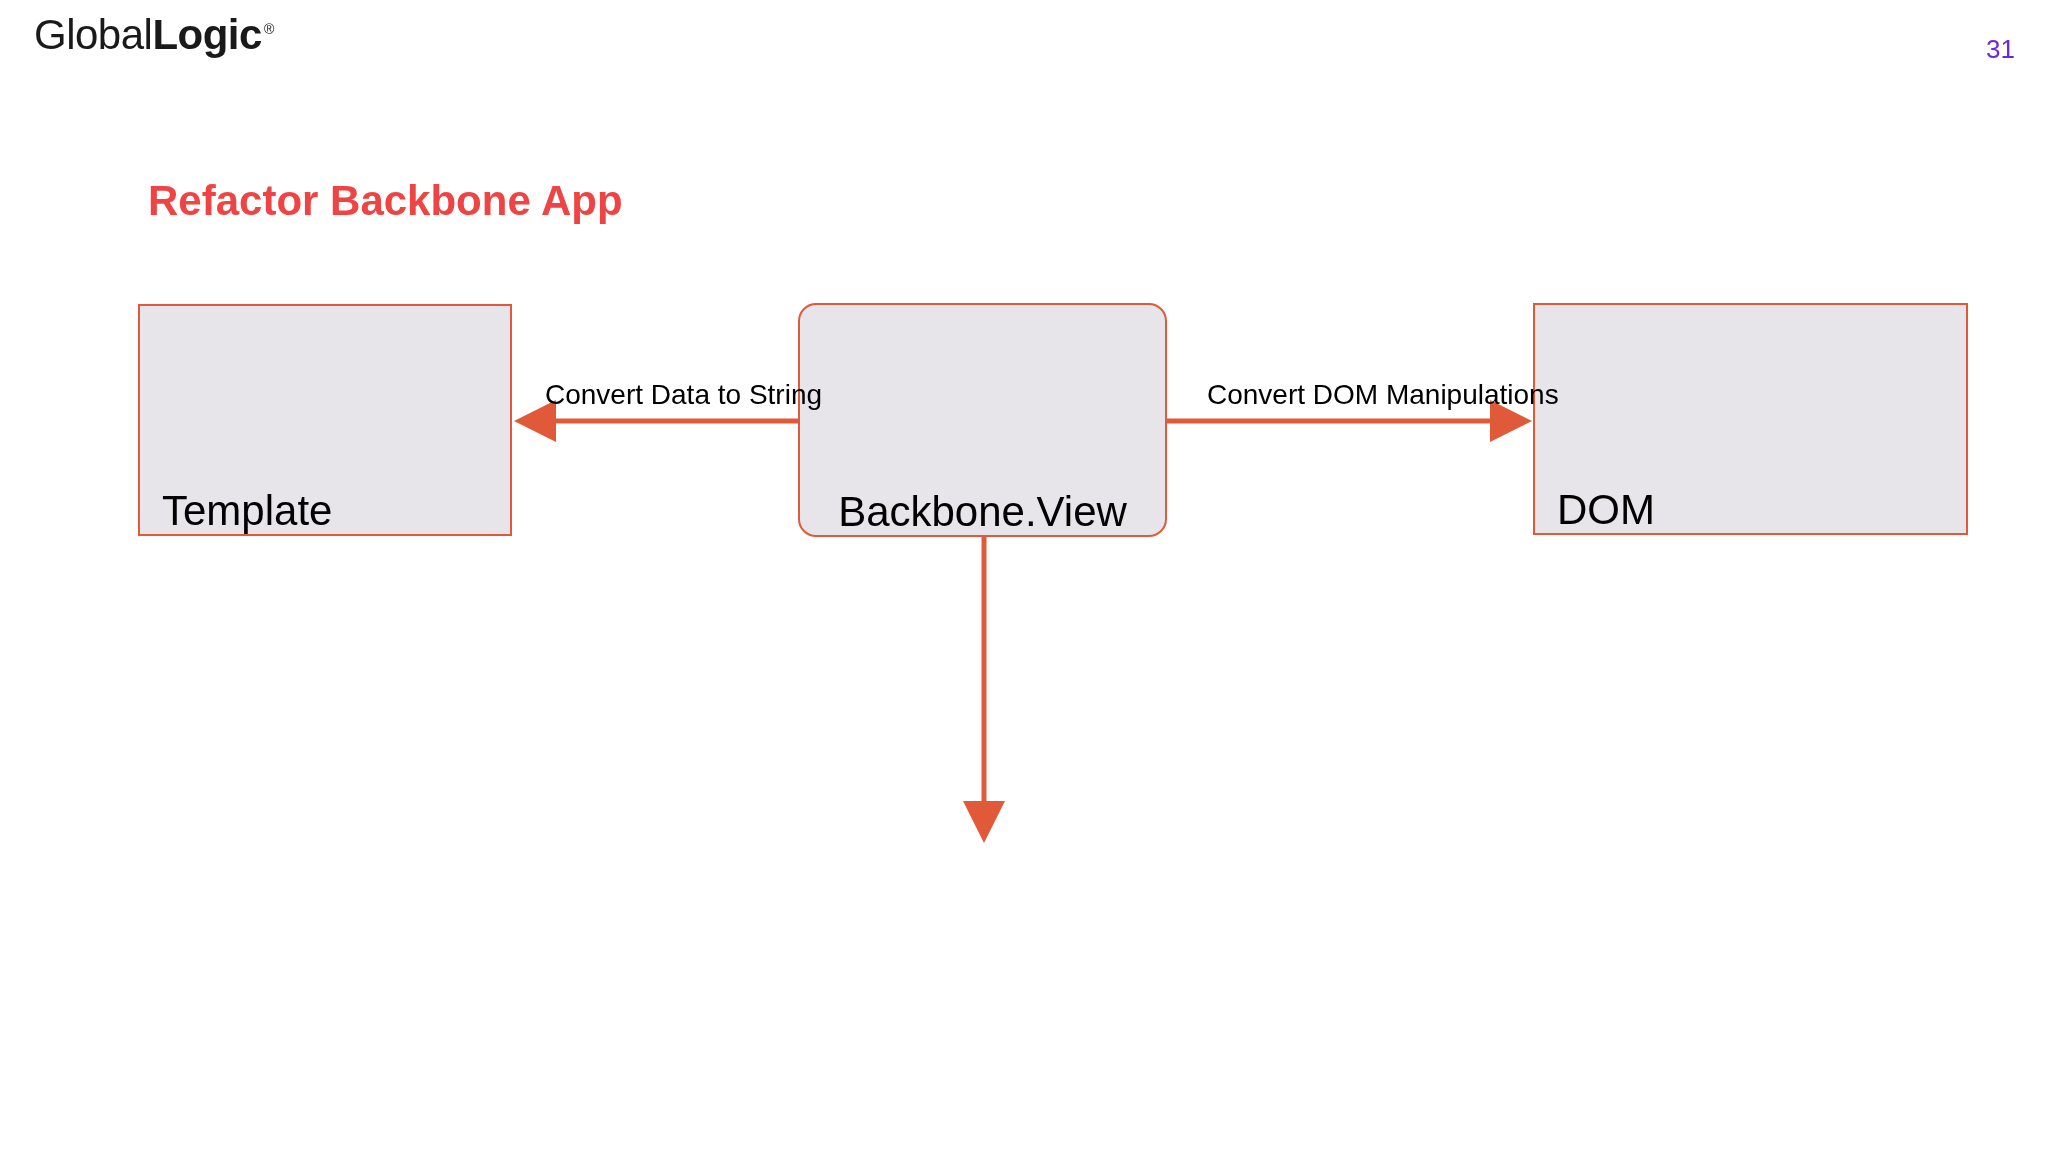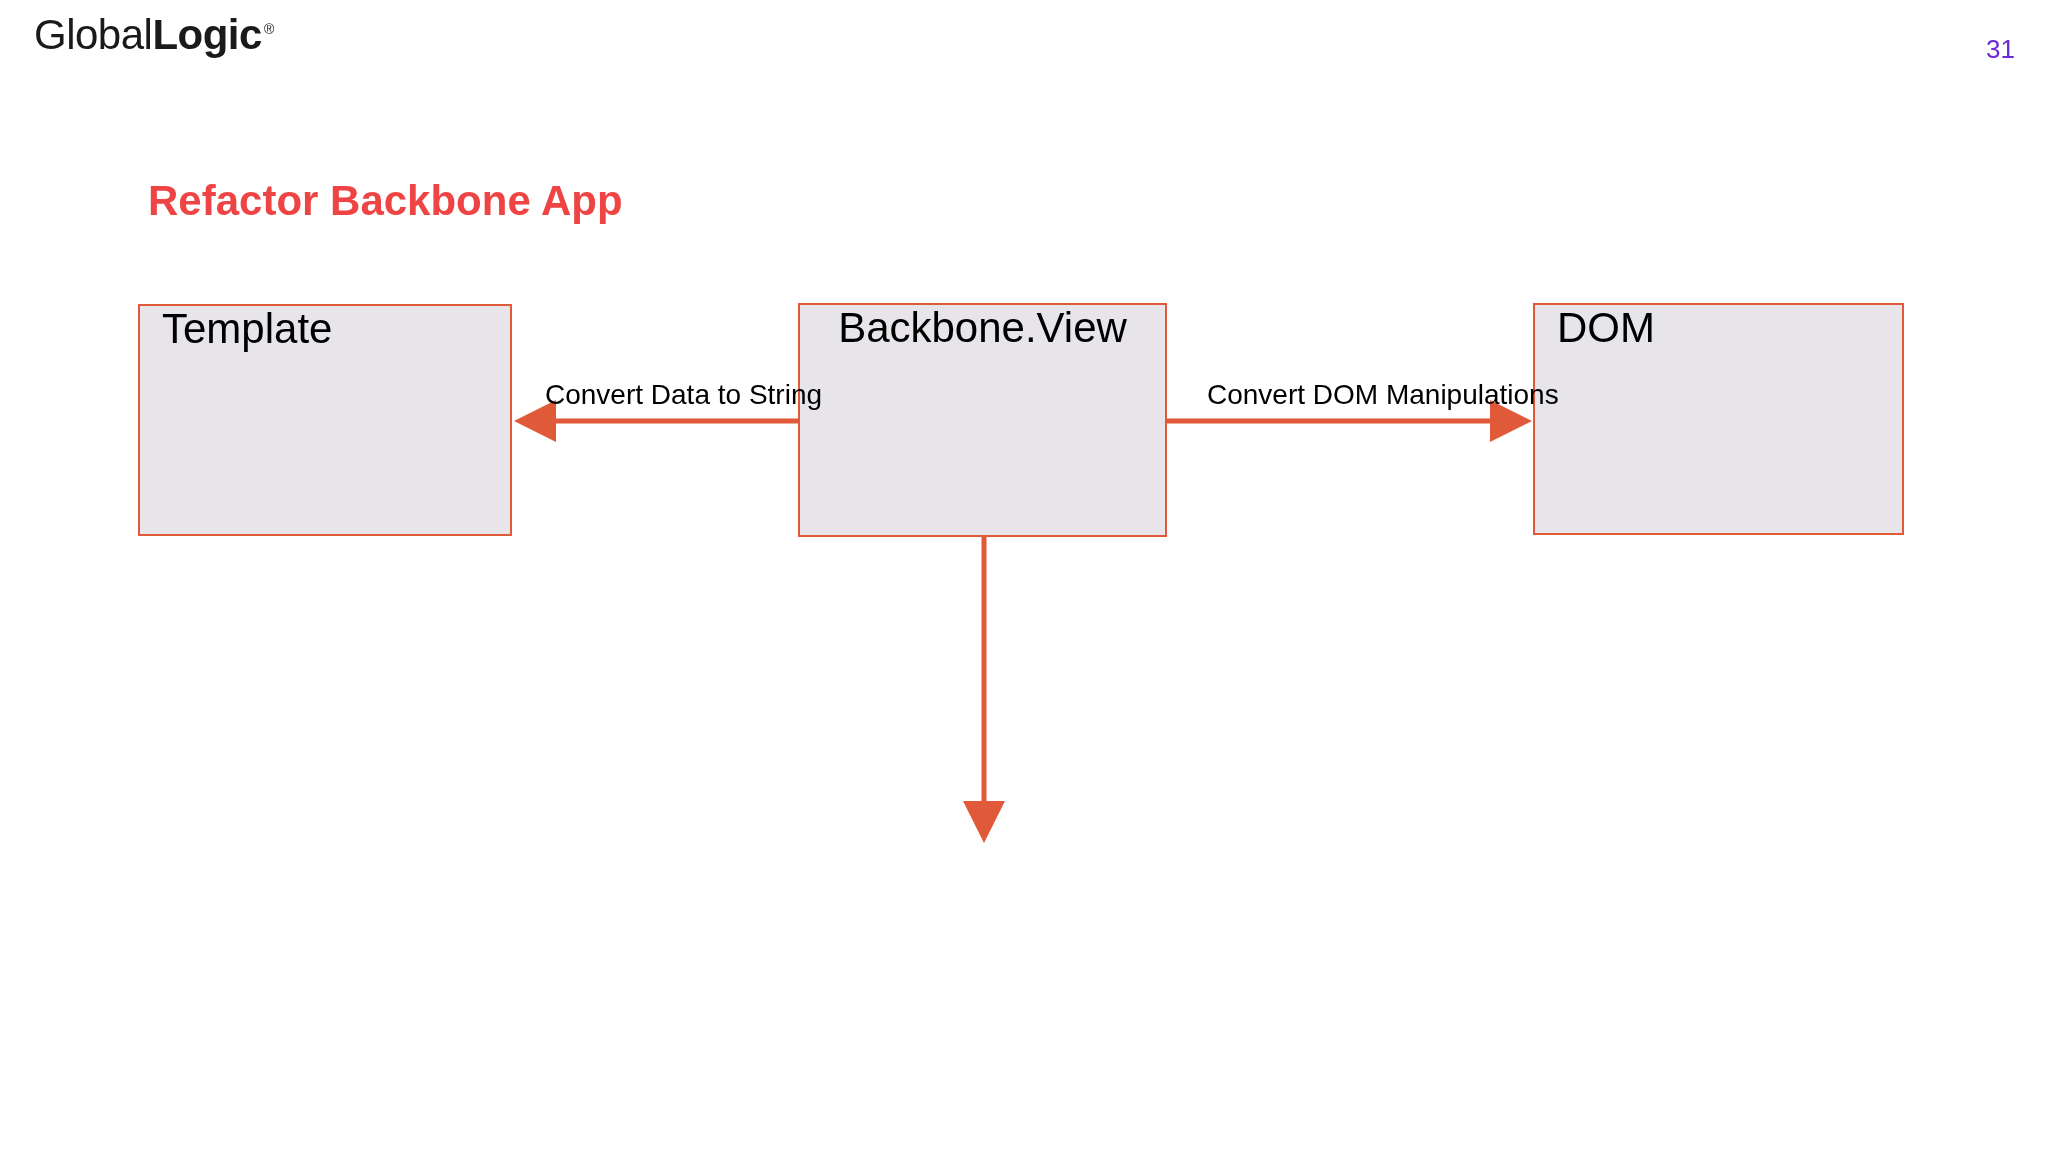--- a/index.html
+++ b/index.html
@@ -65,36 +65,36 @@
     width: 2048px;
     height: 1152px;
   }
 
   .node {
     position: absolute;
     background: #E7E5E9;
     border: 2px solid #E05A3A;
     box-sizing: border-box;
     display: flex;
-    align-items: flex-start;
+    align-items: flex-end;
   }
   .node .node-label {
     font-size: 42px;
     color: #000000;
     line-height: 1.1;
     white-space: nowrap;
   }
   .node.align-left  { justify-content: flex-start; }
   .node.align-left .node-label { padding-left: 22px; }
-  .node.align-center { justify-content: center; }
+  .node.align-center { justify-content: center; border-radius: 18px; }
 
   
   #node-template { left: 138px;  top: 304px; width: 374px; height: 232px; }
   #node-view     { left: 798px;  top: 303px; width: 369px; height: 234px; }
-  #node-dom      { left: 1533px; top: 303px; width: 371px; height: 232px; }
+  #node-dom      { left: 1533px; top: 303px; width: 435px; height: 232px; }
   #node-model    { left: 798px;  top: 841px; width: 370px; height: 232px; }
 
   
   .edge-label {
     position: absolute;
     font-size: 28px;
     color: #000000;
     line-height: 1.4;
     white-space: pre-line;
   }

